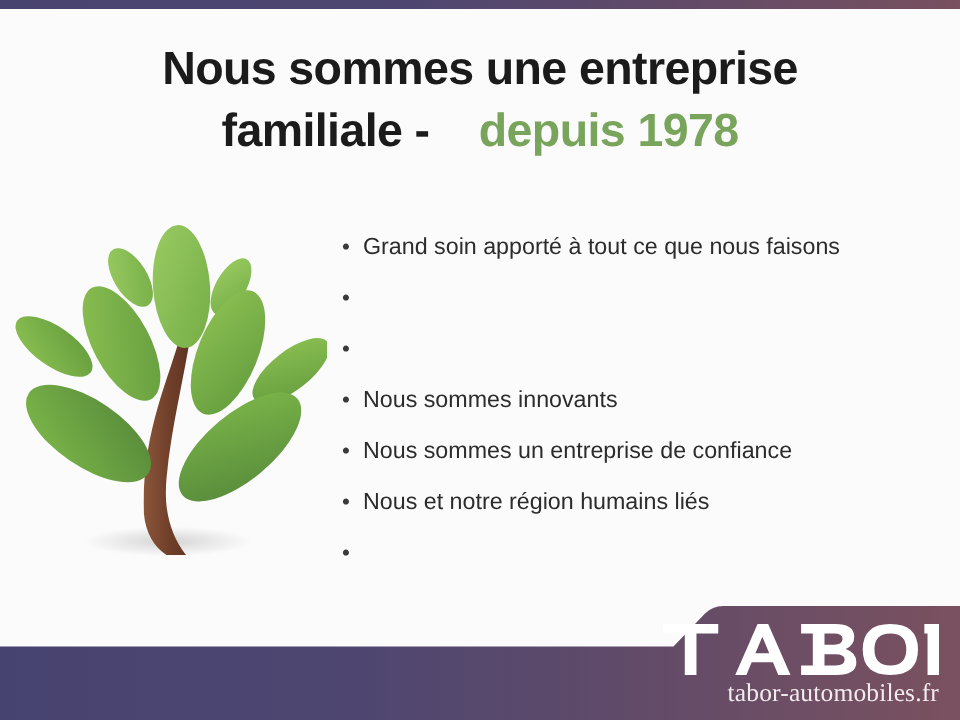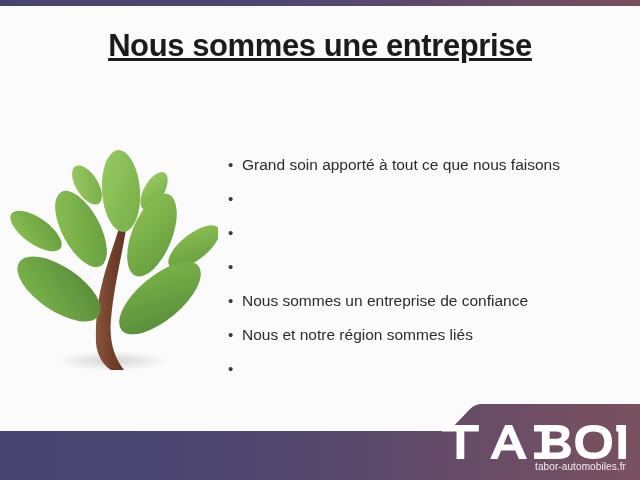--- a/index.html
+++ b/index.html
@@ -47,21 +47,20 @@
     line-height: 1.32;
     color: #1b1b1b;
     letter-spacing: -0.4px;
   }
   #headline .accent {
     color: #78a45c;
   }
   .hl-line {
     display: block;
     white-space: nowrap;
-    text-decoration: underline;
   }
 
   
   #tree-illustration {
     position: absolute;
     left: 8px;
     top: 143px;
     width: 210px;
     height: 248px;
   }
@@ -125,35 +124,40 @@
     text-align: right;
   }
   #brand-logotype {
     display: block;
     height: 34px;
     margin-left: auto;
   }
   #brand-tagline {
     display: block;
     margin-top: 2px;
-    font-size: 10px;
+    font-size: 17px;
     color: #f2ecef;
     letter-spacing: 0.1px;
-    font-family: Liberation Sans, sans-serif;
+    font-family: Liberation Serif, serif;
   }
 </style>
 </head>
 <body>
 
 <div id="slide">
 
   <div id="top-bar"></div>
 
   <div id="headline">
     <span class="hl-line">Nous sommes une entreprise</span>
+    <span class="hl-line">
+      <span>familiale -</span>
+      <span>&nbsp;&nbsp;</span>
+      <span class="accent">depuis 1978</span>
+    </span>
   </div>
 
   <div id="tree-illustration">
     <svg viewBox="0 0 210 248" xmlns="http://www.w3.org/2000/svg" aria-hidden="true">
       <defs>
         <linearGradient id="lf1" x1="0" y1="0" x2="1" y2="1">
           <stop offset="0%" stop-color="#9bcb63"></stop>
           <stop offset="100%" stop-color="#74ad45"></stop>
         </linearGradient>
         <linearGradient id="lf2" x1="0" y1="0" x2="1" y2="1">
@@ -206,28 +210,29 @@
       <span class="bullet-text">Grand soin apporté à tout ce que nous faisons</span>
     </li>
     <li class="bullet-row">
       <span class="bullet-dot">•</span>
     </li>
     <li class="bullet-row">
       <span class="bullet-dot">•</span>
     </li>
     <li class="bullet-row">
       <span class="bullet-dot">•</span>
+      <span class="bullet-text">Nous sommes innovants</span>
     </li>
     <li class="bullet-row">
       <span class="bullet-dot">•</span>
       <span class="bullet-text">Nous sommes un entreprise de confiance</span>
     </li>
     <li class="bullet-row">
       <span class="bullet-dot">•</span>
-      <span class="bullet-text">Nous et notre région sommes liés</span>
+      <span class="bullet-text">Nous et notre région humains liés</span>
     </li>
     <li class="bullet-row">
       <span class="bullet-dot">•</span>
     </li>
   </ul>
 
   <div id="bottom-bar">
     <svg viewBox="0 0 640 480" xmlns="http://www.w3.org/2000/svg" aria-hidden="true">
       <defs>
         <linearGradient id="barGrad" x1="0" y1="0" x2="1" y2="0">

